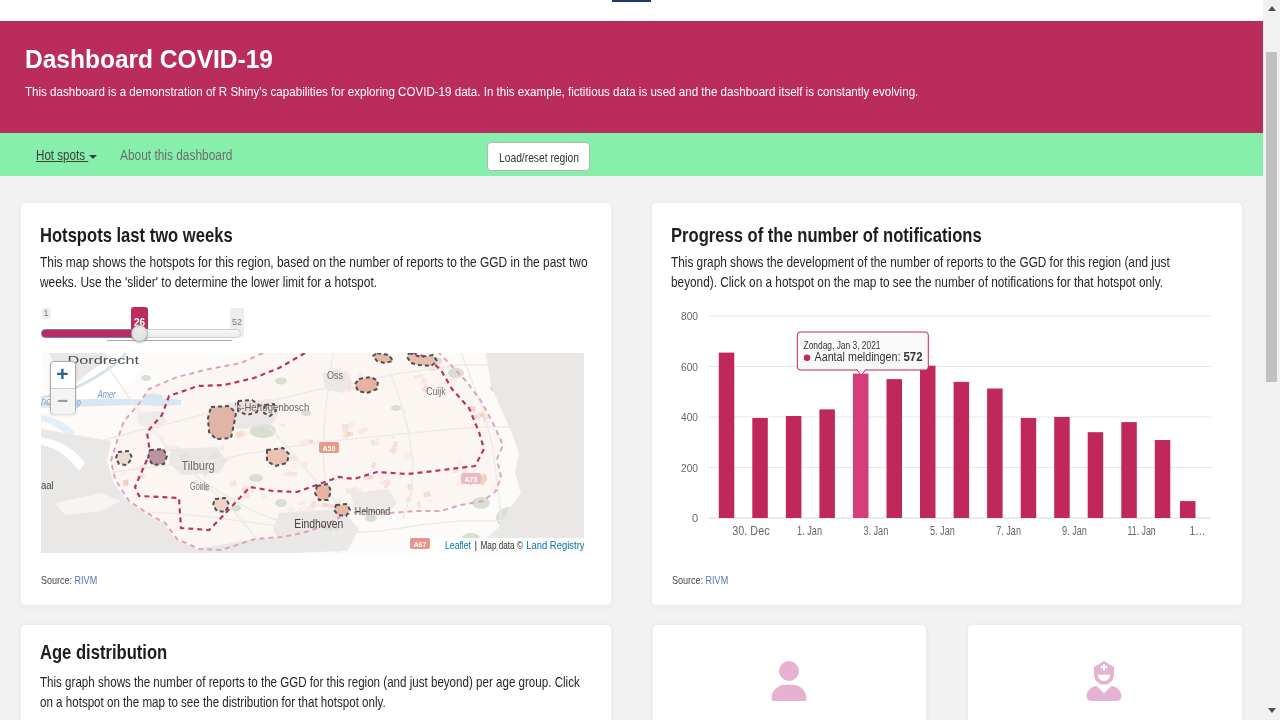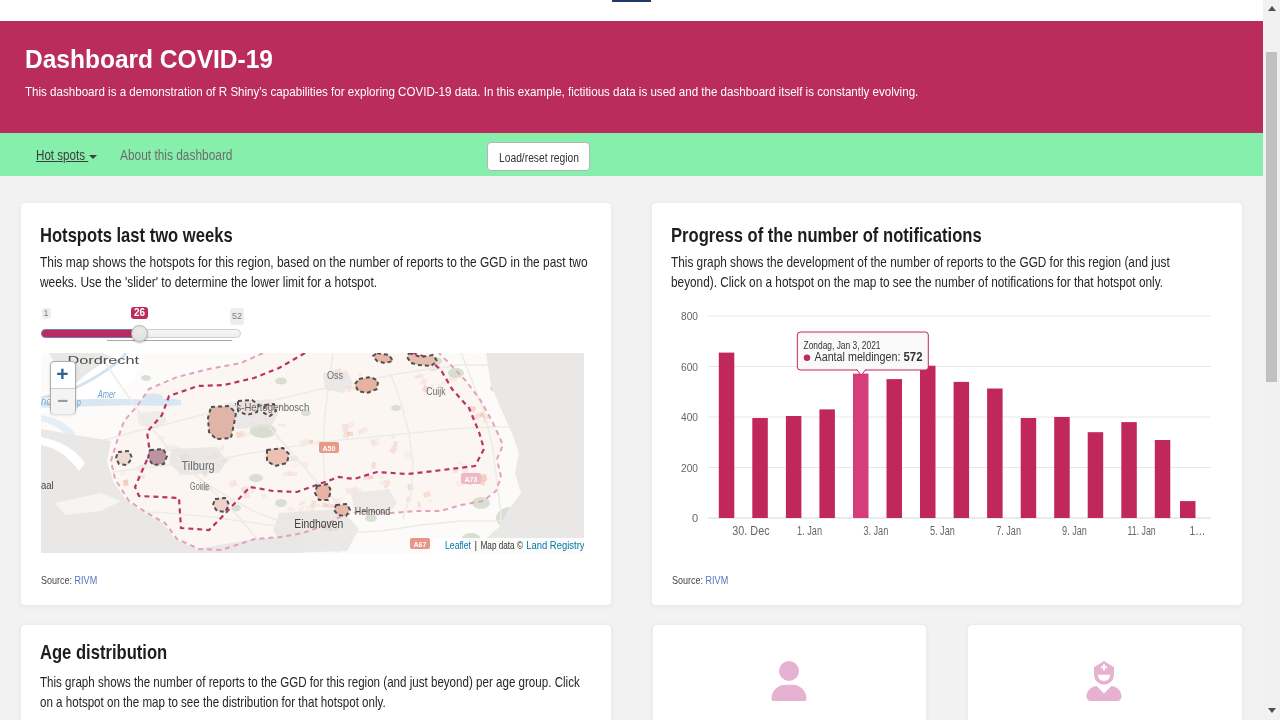--- a/index.html
+++ b/index.html
@@ -36,22 +36,22 @@
         <div class="abs" style="left:50.5px;top:9.5px;font-size:12px;color:#333;white-space:nowrap;transform:translateX(-50%) scaleX(0.857);line-height:1;">Load/reset region</div>
       </div>
     </div>
 
     <div class="abs" style="left:0;top:176px;width:1263px;height:544px;background:#f2f2f2;"></div>
 
     <div class="card" style="left:20px;top:202px;width:592px;height:404px;">
       <h2 style="left:19.2px;top:20.6px;">Hotspots last two weeks</h2>
       <p style="left:18.5px;top:48.7px;transform:scaleX(0.796);">This map shows the hotspots for this region, based on the number of reports to the GGD in the past two weeks. Use the 'slider' to determine the lower limit for a hotspot.</p>
       <div class="abs" style="left:20.5px;top:105px;font-size:9px;color:#7a7a7a;background:#ededed;border-radius:3px;padding:1px 2px;line-height:1;">1</div>
-      <div class="abs" style="left:110px;top:104px;font-size:10px;font-weight:bold;color:#fff;background:#bb2b5d;border-radius:3px;padding:1px 3px;line-height:1;">26</div>
-      <div class="abs" style="left:209px;top:105px;font-size:9px;color:#7a7a7a;background:#ededed;border-radius:3px;padding:4px 2px;line-height:1;">52</div>
+      <div class="abs" style="left:110px;top:104px;font-size:10px;font-weight:bold;color:#fff;background:#bb2b5d;border-radius:3px;padding:11px 3px;line-height:1;">26</div>
+      <div class="abs" style="left:209px;top:105px;font-size:9px;color:#7a7a7a;background:#ededed;border-radius:3px;padding:10px 2px;line-height:1;">52</div>
       <div class="abs" style="left:20px;top:126px;width:200px;height:9px;background:linear-gradient(#f6f6f6,#ededed);border:1px solid #cfcfcf;border-radius:5px;"></div>
       <div class="abs" style="left:20px;top:126px;width:98px;height:9px;background:#bb2b5d;border:1px solid #6a7fc0;border-radius:5px 0 0 5px;"></div>
       <div class="abs" style="left:86px;top:136.5px;width:125px;height:1px;background:#a8a8a8;"></div>
       <div class="abs" style="left:109.5px;top:121.5px;width:17px;height:17px;background:radial-gradient(circle at 50% 35%,#ececec,#dcdcdc);border:1px solid #b4b4b4;border-radius:50%;box-shadow:0 1px 2px rgba(0,0,0,0.25);"></div>
       <div class="abs" style="left:20px;top:150px;width:543px;height:200px;overflow:hidden;background:#fbf8f6;">
         <svg width="543" height="200" viewBox="0 0 543 200" style="position:absolute;left:0;top:0">
 <rect width="543" height="200" fill="#fdfbf9"></rect>
 <path d="M222,0 L200,10 168,16 136,24 108,36 97,52 83,68 76,88 68,108 74,126 88,148 106,160 124,170 136,186 158,196 180,197 214,186 240,184 262,180 285,172 302,162 322,158 350,160 375,158 400,158 420,152 442,148 455,138 460,124 456,106 462,92 452,70 440,48 425,28 408,10 398,0 Z" fill="#faf3ef" opacity="0.7"></path>
 <rect x="222" y="48" width="5" height="4" fill="#f3cfc1" opacity="0.56" transform="rotate(14 222 48)"></rect>
 <rect x="217" y="68" width="3" height="3" fill="#f7e0d7" opacity="0.31" transform="rotate(-16 217 68)"></rect>

